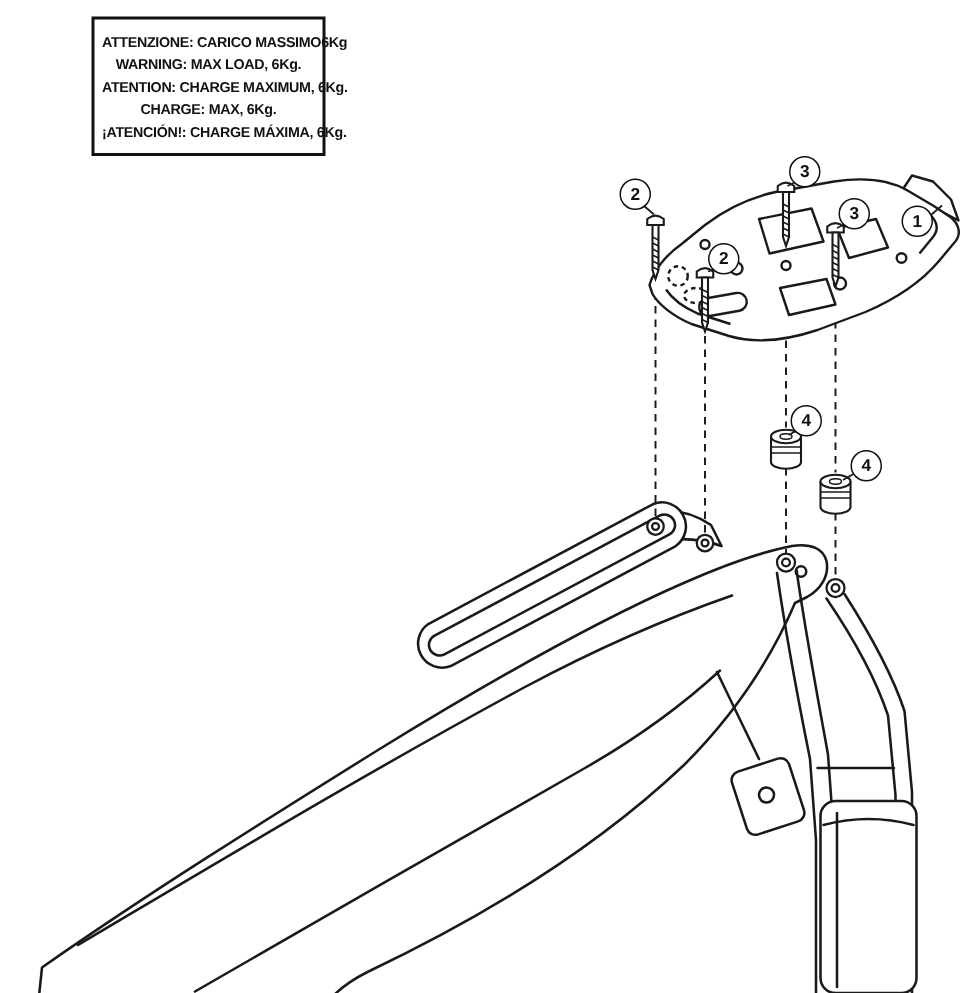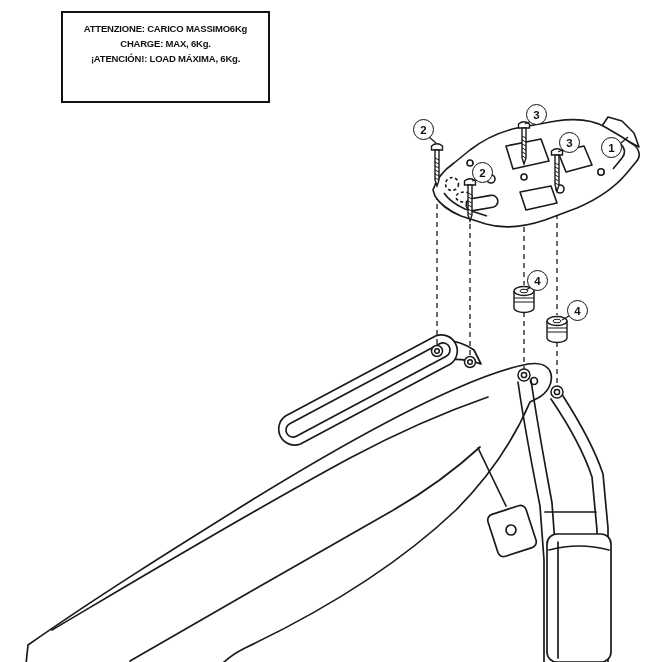--- a/index.html
+++ b/index.html
@@ -10,21 +10,21 @@
     overflow: hidden;
   }
   .page {
     position: relative;
     width: 646px; height: 662px;
     background: #ffffff;
   }
   .warning-box {
     position: absolute;
     left: 61px; top: 11px;
-    width: 209px;
+    width: 156px;
     min-height: 92px;
     box-sizing: border-box;
     border: 2px solid #111111;
     padding: 8px 5px 6px 5px;
     text-align: center;
     background: #ffffff;
     z-index: 3;
   }
   .warning-line {
     font-weight: bold;
@@ -56,22 +56,24 @@
     z-index: 2;
   }
 </style>
 </head>
 <body>
 
 <div class="page">
 
   <div class="warning-box">
     <div class="warning-line">ATTENZIONE: CARICO MASSIMO6Kg</div>
+    <div class="warning-line">WARNING: MAX LOAD, 6Kg.</div>
+    <div class="warning-line">ATENTION: CHARGE MAXIMUM, 6Kg.</div>
     <div class="warning-line">CHARGE: MAX, 6Kg.</div>
-    <div class="warning-line">¡ATENCIÓN!: LOAD MÁXIMA, 6Kg.</div>
+    <div class="warning-line">¡ATENCIÓN!: CHARGE MÁXIMA, 6Kg.</div>
   </div>
 
   <div class="diagram">
 
     <svg width="646" height="662" viewBox="0 0 646 662">
       <defs>
         <g id="screw">
           <path d="M -5.5 0 Q 0 -4.5 5.5 0 L 5.5 4 L -5.5 4 Z" fill="#ffffff" stroke="#1a1a1a" stroke-width="1.4"></path>
           <path d="M -2 4 L -2 34 L 0 40 L 2 34 L 2 4 Z" fill="#ffffff" stroke="#1a1a1a" stroke-width="1.4"></path>
           <g stroke="#1a1a1a" stroke-width="1">

